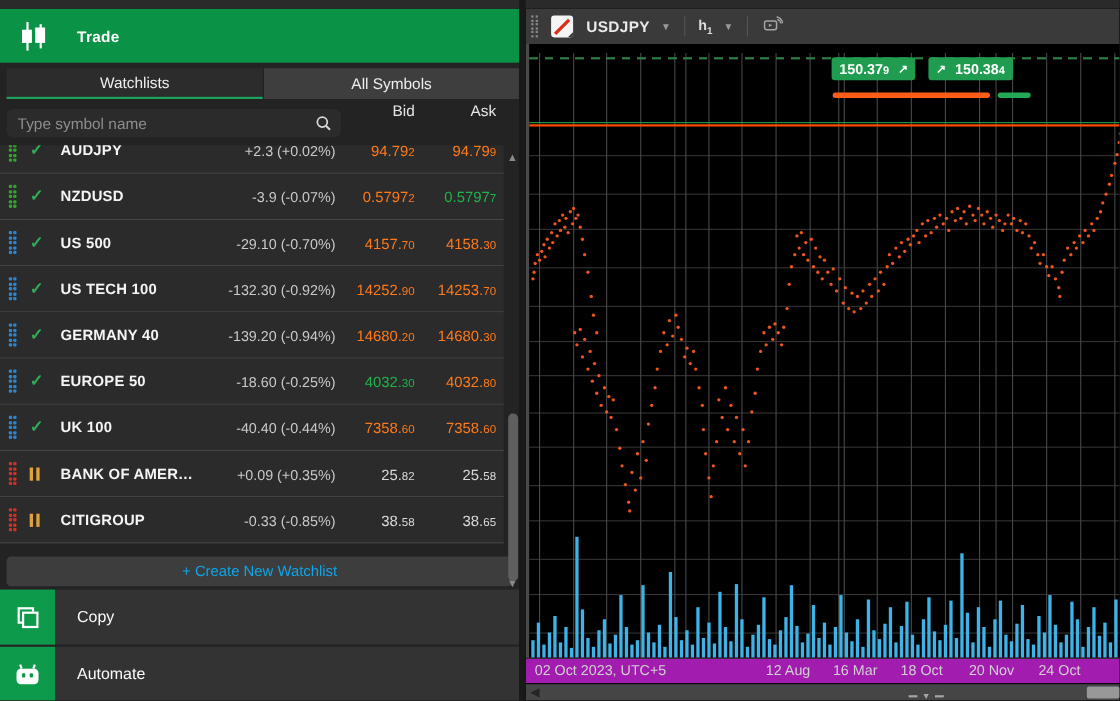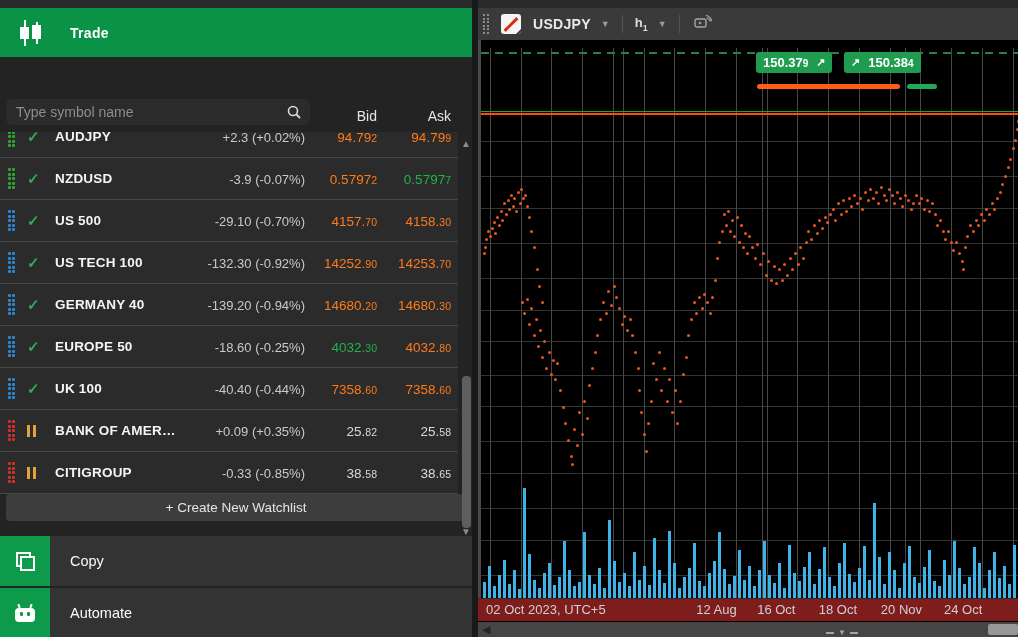--- a/index.html
+++ b/index.html
@@ -18,39 +18,39 @@
   #tabs{position:absolute;left:6px;top:54px;width:466px;height:28px;display:flex;}
   .tab{height:28px;display:flex;align-items:center;justify-content:center;font-size:14px;color:#ededed;cursor:pointer;}
   #tab-watchlists{width:233px;background:#2c2c2c;border-bottom:2px solid #1da25c;box-sizing:border-box;}
   #tab-allsymbols{width:233px;background:#3e3e3e;border-left:1px solid #232323;box-sizing:border-box;}
   #search-row{position:absolute;left:0;top:84px;width:472px;height:40px;background:#232323;}
   #search-box{position:absolute;left:6px;top:7px;width:304px;height:26px;background:#2b2b2b;border-radius:6px;}
   #search-input{position:absolute;left:0;top:0;width:270px;height:26px;background:transparent;border:none;outline:none;
      color:#ddd;font-size:14px;padding:0 0 0 10px;font-family:"Liberation Sans",sans-serif;}
   #search-input::placeholder{color:#8d8d8d;}
   #search-icon{position:absolute;right:8px;top:4px;}
-  .colhead{position:absolute;top:16px;font-size:14px;color:#e6e6e6;}
+  .colhead{position:absolute;top:0;font-size:14px;color:#e6e6e6;}
   #col-bid{right:95px;} #col-ask{right:21px;}
 
   #watchlist{position:absolute;left:0;top:124px;width:472px;height:366px;overflow:hidden;}
   .row{position:relative;width:458px;height:41px;background:#2b2b2b;border-bottom:1px solid #454545;}
   .row:first-child{margin-top:-16px;}
   .grip{position:absolute;left:8px;top:10px;width:7px;height:22px;}
   .grip i{position:absolute;width:3px;height:3px;border-radius:1px;}
   .status{position:absolute;left:27px;top:13px;width:16px;height:16px;}
   .check{color:#2fae57;font-size:15px;font-weight:bold;line-height:16px;}
   .pause i{display:inline-block;width:3px;height:12px;background:#e0a23a;margin-right:3px;margin-top:2px;}
   .sym{position:absolute;left:55px;top:13px;font-size:13.5px;font-weight:600;color:#f5f5f5;letter-spacing:.2px;}
   .chg{position:absolute;right:153px;top:14px;font-size:13px;color:#c9c9c9;}
   .px{position:absolute;top:14px;font-size:13.5px;}
   .px small{font-size:10.5px;}
   .bid{right:81px;} .ask{right:7px;}
 
-  #create-btn{position:absolute;left:6px;top:486px;width:460px;height:27px;background:#3d3d3d;border:none;border-radius:4px;
-     color:#e5e5e5;font-size:13.5px;font-family:"Liberation Sans",sans-serif;cursor:pointer;}
+  #create-btn{position:absolute;left:6px;top:498px;width:460px;height:27px;background:#3d3d3d;border:none;border-radius:4px;
+     color:#0ea5e9;font-size:13.5px;font-family:"Liberation Sans",sans-serif;cursor:pointer;}
   .menu-row{position:absolute;left:0;width:472px;height:50px;background:#333;display:flex;align-items:center;}
   #menu-copy{top:528px;} #menu-automate{top:580px;height:49px;}
   .menu-icon-block{width:50px;height:100%;background:#0d9b4b;display:flex;align-items:center;justify-content:center;}
   .menu-label{color:#fafafa;font-size:14.5px;margin-left:20px;}
   .copy-glyph{position:relative;width:18px;height:18px;}
   .copy-glyph b{position:absolute;width:11px;height:11px;border:2px solid #fff;background:transparent;}
   .copy-glyph b.b1{left:0;top:0;} .copy-glyph b.b2{left:4px;top:4px;background:#0d9b4b;}
   .robot{position:relative;width:20px;height:14px;background:#fff;border-radius:4px;margin-top:4px;}
   .robot i{position:absolute;top:4px;width:3px;height:4px;background:#0d9b4b;border-radius:1px;}
   .robot i.e1{left:5px;} .robot i.e2{right:5px;}
@@ -89,21 +89,21 @@
   .vol{position:absolute;width:3px;background:#3db3e8;bottom:0;}
   .badge{position:absolute;top:4px;height:17px;background:#1f9c4f;border-radius:3px;color:#fff;font-size:13px;font-weight:bold;
      display:flex;align-items:center;padding:2px 7px;}
   .badge small{font-size:10px;}
   .badge .arr{font-size:11px;font-weight:bold;margin:0 0 0 8px;}
   #ask-badge .arr{margin:0 8px 0 0;}
   #bid-badge{left:51.2%;} #ask-badge{left:67.6%;}
   #sent-sell{position:absolute;left:51.4%;top:36px;width:26.6%;height:5px;background:#ff5c17;border-radius:3px;}
   #sent-buy{position:absolute;left:79.4%;top:36px;width:5.6%;height:5px;background:#23a855;border-radius:3px;}
 
-  #x-axis{position:absolute;left:0;top:590px;width:540px;height:22px;background:#7f1d1d;border-top:1px solid #2d2d2d;}
+  #x-axis{position:absolute;left:0;top:590px;width:540px;height:22px;background:#a21caf;border-top:1px solid #2d2d2d;}
   .xlabel{position:absolute;top:3px;font-size:13px;color:#d0d0d0;white-space:nowrap;}
   #hscroll{position:absolute;left:0;top:614px;width:540px;height:15px;background:#454545;}
   #hscroll-left{position:absolute;left:4px;top:1px;color:#252525;font-size:11px;}
   #hscroll-thumb{position:absolute;left:510px;top:2px;width:30px;height:11px;background:#989898;border-radius:2px;}
   #collapse-handle{position:absolute;left:340px;top:620px;width:48px;height:9px;color:#a5a5a5;font-size:7px;
      display:flex;align-items:center;justify-content:center;gap:4px;}
   .dash{display:inline-block;width:8px;height:2px;background:#a5a5a5;}
 </style>
 </head>
 <body>
@@ -113,20 +113,24 @@
 
   <div id="left-panel" class="abs">
     <div id="trade-header">
       <div class="candles">
         <span class="wick" style="left:6px;top:0;height:26px;"></span>
         <span class="candle" style="left:2px;top:7px;width:9px;height:12px;"></span>
         <span class="wick" style="left:18px;top:2px;height:22px;"></span>
         <span class="candle" style="left:14px;top:5px;width:9px;height:14px;"></span>
       </div>
       <span id="trade-title">Trade</span>
+    </div>
+    <div id="tabs">
+      <div class="tab" id="tab-watchlists">Watchlists</div>
+      <div class="tab" id="tab-allsymbols">All Symbols</div>
     </div>
     <div id="search-row">
       <div id="search-box">
         <input id="search-input" placeholder="Type symbol name" style="">
         <span id="search-icon">
           <svg width="16" height="18" viewBox="0 0 16 16">
               <circle cx="7" cy="7" r="4.5" fill="none" stroke="#d9d9d9" stroke-width="1.6"></circle>
               <line x1="10.5" y1="10.5" x2="14" y2="14" stroke="#d9d9d9" stroke-width="1.8"></line>
             </svg>
         </span>
@@ -752,21 +756,21 @@
         <span><span>150.38</span><small>4</small></span>
       </div>
         <div id="sent-sell"></div>
         <div id="sent-buy"></div>
       </div>
     <div id="plot-left-strip"></div>
 
     <div id="x-axis">
         <span class="xlabel" style="left: 1.5%;">02 Oct 2023, UTC+5</span>
         <span class="xlabel" style="left: 40.4%;">12 Aug</span>
-        <span class="xlabel" style="left: 51.7%;">16 Oct</span>
+        <span class="xlabel" style="left: 51.7%;">16 Mar</span>
         <span class="xlabel" style="left: 63.1%;">18 Oct</span>
         <span class="xlabel" style="left: 74.6%;">20 Nov</span>
         <span class="xlabel" style="left: 86.3%;">24 Oct</span>
       </div>
     <div id="hscroll">
       <span id="hscroll-left">◀</span>
       <div id="hscroll-thumb"></div>
     </div>
 
     <div id="collapse-handle">

